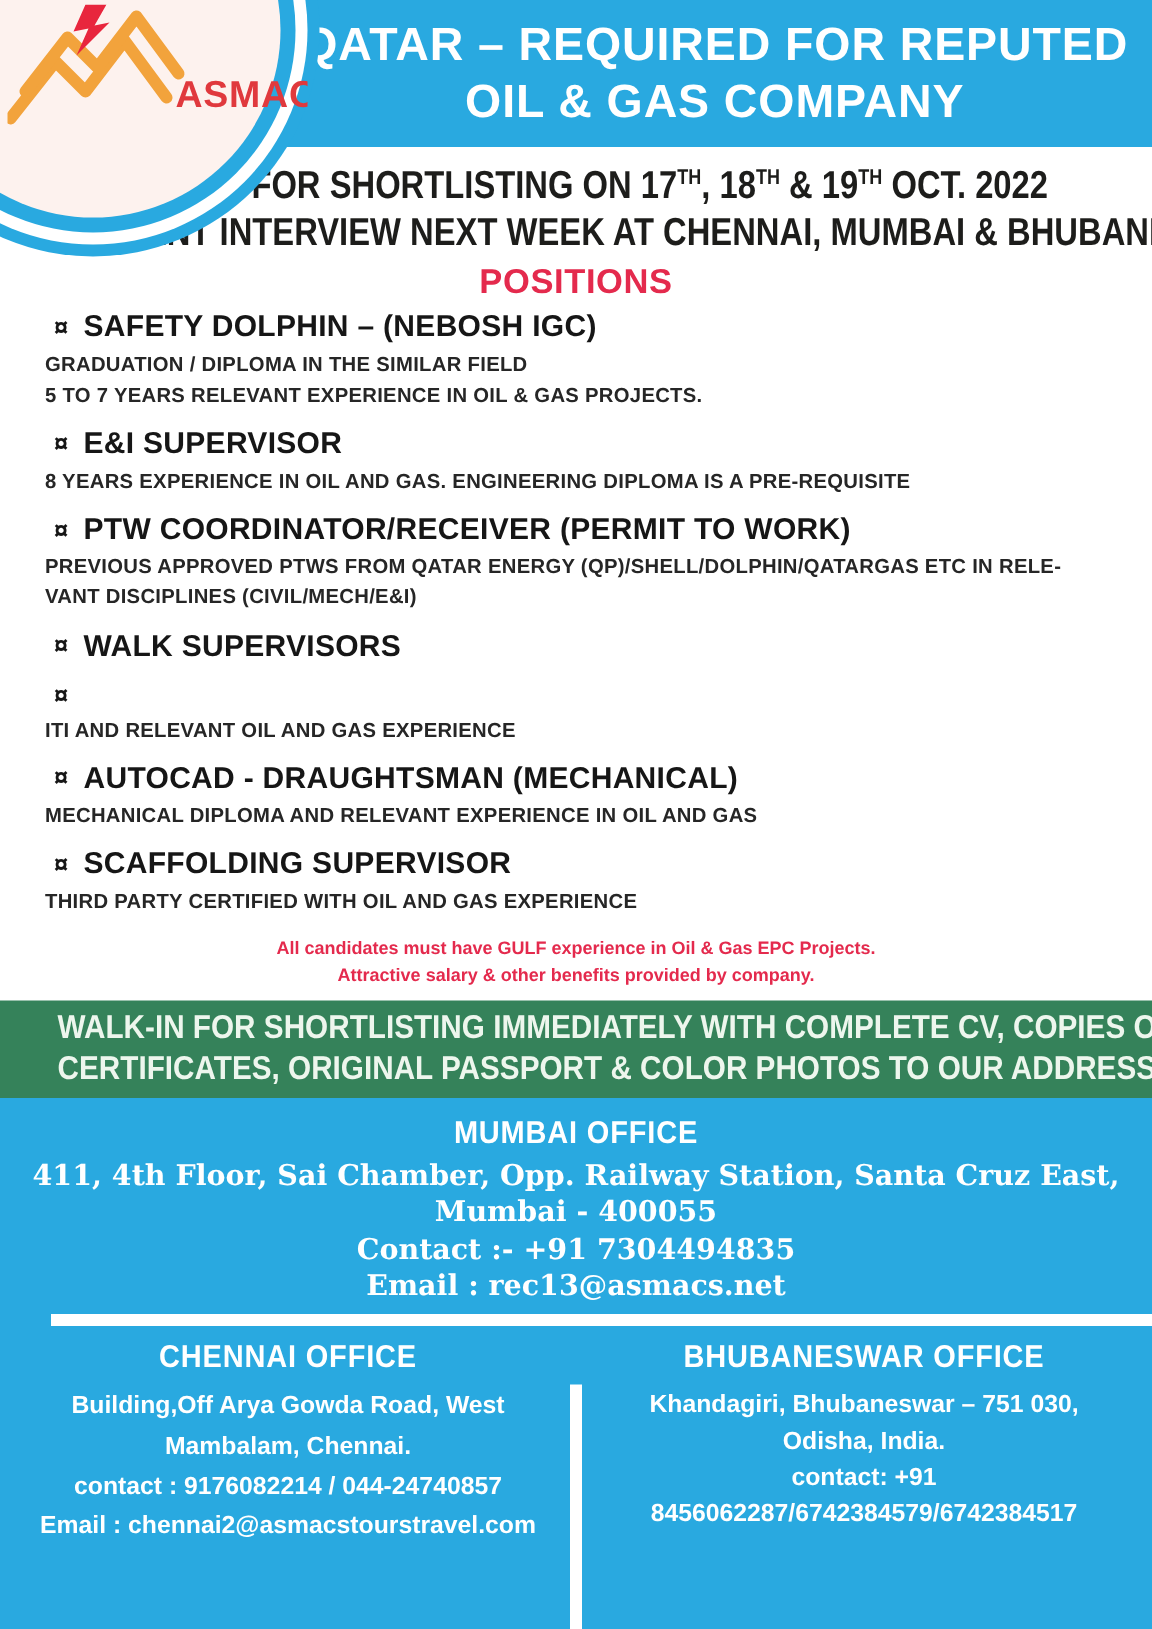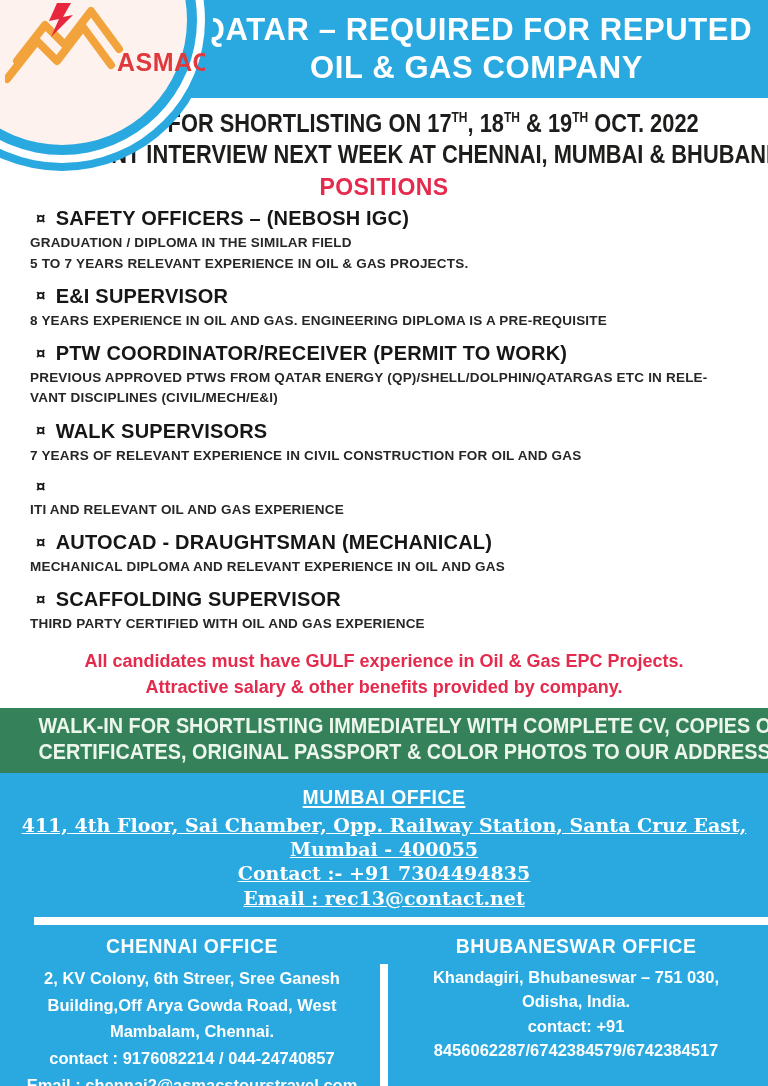--- a/index.html
+++ b/index.html
@@ -34,28 +34,28 @@
   .positions-label{
     flex:0 0 auto;text-align:center;color:var(--red,#e42a4d);
     font-weight:800;font-size:23px;margin-top:4px;letter-spacing:0.4px;
   }
   .positions{flex:0 0 auto;padding:6px 18px 0 30px;}
   .pos-item{margin-bottom:11px;}
   .pos-head{display:flex;align-items:center;gap:10px;font-weight:800;font-size:20px;color:#161616;padding-left:6px;letter-spacing:0.2px;}
   .bullet{font-size:17px;font-weight:700;color:#161616;}
   .pos-desc{font-size:13.5px;font-weight:700;color:#262626;line-height:1.5;margin-top:3px;letter-spacing:0.2px;}
   
-  .note{flex:0 0 auto;text-align:center;color:var(--red,#e42a4d);font-size:18px;font-weight:700;line-height:1.45;margin:2px 0 8px;}
+  .note{flex:0 0 auto;text-align:center;color:var(--red,#e42a4d);font-size:12px;font-weight:700;line-height:1.45;margin:2px 0 8px;}
   
   .green-banner{flex:0 0 auto;background:var(--green,#35825a);color:#edf6ed;text-align:center;padding:5px 0 7px;}
   .green-line{font-size:22px;font-weight:700;line-height:1.2;transform:scaleX(0.9);transform-origin:center;white-space:nowrap;}
   
   .footer{flex:1 1 auto;background:var(--cyan,#29a9e0);color:#fff;padding-top:12px;display:flex;flex-direction:column;}
   .office-title{font-size:21px;font-weight:700;letter-spacing:0.6px;transform:scaleX(0.92);transform-origin:center;white-space:nowrap;text-align:center;}
-  .mumbai{flex:0 0 auto;text-align:center;text-decoration:underline;}
+  .mumbai{flex:0 0 auto;text-align:center;}
   .mumbai-lines{font-family:"DejaVu Serif",serif;font-weight:600;font-size:19px;line-height:1.28;margin-top:4px;}
   .hr-bar{flex:0 0 auto;height:8px;background:#ffffff;margin:7px 0 0 34px;}
   .columns{flex:1 1 auto;display:flex;position:relative;margin-top:9px;}
   .col{width:50%;text-align:center;padding:0 8px;box-sizing:border-box;}
   .office-lines{font-size:16.5px;font-weight:700;margin-top:7px;}
   .col-chennai .office-line{line-height:1.62;}
   .col-bhubaneswar .office-line{line-height:1.48;}
   .divider{position:absolute;left:calc(50% - 4px);top:30px;bottom:0;width:8px;background:#ffffff;}
 </style>
 </head>
@@ -80,21 +80,21 @@
   <div class="walkin-line"><span>WALK IN FOR SHORTLISTING ON 17</span><sup>TH</sup><span>, 18</span><sup>TH</sup><span> &amp; 19</span><sup>TH</sup><span> OCT. 2022</span></div>
   <div class="walkin-line">CLIENT INTERVIEW NEXT WEEK AT CHENNAI, MUMBAI &amp; BHUBANESWAR</div>
 </div>
 
 <div class="positions-label">POSITIONS</div>
 
 <div class="positions">
   <div class="pos-item">
     <div class="pos-head">
       <span class="bullet">¤</span>
-      <span class="pos-title">SAFETY OFFICERS – (NEBOSH IGC)</span>
+      <span class="pos-title">SAFETY DOLPHIN – (NEBOSH IGC)</span>
     </div>
     <div class="pos-desc">
         <div>GRADUATION / DIPLOMA IN THE SIMILAR FIELD</div>
         <div>5 TO 7 YEARS RELEVANT EXPERIENCE IN OIL &amp; GAS PROJECTS.</div>
       </div>
   </div>
 
   <div class="pos-item">
     <div class="pos-head">
       <span class="bullet">¤</span>
@@ -114,23 +114,20 @@
         <div>PREVIOUS APPROVED PTWS FROM QATAR ENERGY (QP)/SHELL/DOLPHIN/QATARGAS ETC IN RELE-</div>
         <div>VANT DISCIPLINES (CIVIL/MECH/E&amp;I)</div>
       </div>
   </div>
 
   <div class="pos-item">
     <div class="pos-head">
       <span class="bullet">¤</span>
       <span class="pos-title">WALK SUPERVISORS</span>
     </div>
-    <div class="pos-desc">
-        <div>7 YEARS OF RELEVANT EXPERIENCE IN CIVIL CONSTRUCTION FOR OIL AND GAS</div>
-      </div>
   </div>
 
   <div class="pos-item">
     <div class="pos-head">
       <span class="bullet">¤</span>
     </div>
     <div class="pos-desc">
         <div>ITI AND RELEVANT OIL AND GAS EXPERIENCE</div>
       </div>
   </div>
@@ -166,29 +163,28 @@
   <div class="green-line">CERTIFICATES, ORIGINAL PASSPORT &amp; COLOR PHOTOS TO OUR ADDRESS</div>
 </div>
 
 <div class="footer">
   <div class="mumbai">
     <div class="office-title">MUMBAI OFFICE</div>
     <div class="mumbai-lines">
         <div class="office-line">411, 4th Floor, Sai Chamber, Opp. Railway Station, Santa Cruz East,</div>
         <div class="office-line">Mumbai - 400055</div>
         <div class="office-line">Contact :- +91 7304494835</div>
-        <div class="office-line">Email : rec13@contact.net</div>
+        <div class="office-line">Email : rec13@asmacs.net</div>
       </div>
   </div>
   <div class="hr-bar"></div>
   <div class="columns">
     <div class="col col-chennai">
       <div class="office-title">CHENNAI OFFICE</div>
       <div class="office-lines">
-          <div class="office-line">2, KV Colony, 6th Streer, Sree Ganesh</div>
           <div class="office-line">Building,Off Arya Gowda Road, West</div>
           <div class="office-line">Mambalam, Chennai.</div>
           <div class="office-line">contact : 9176082214 / 044-24740857</div>
           <div class="office-line">Email : chennai2@asmacstourstravel.com</div>
         </div>
     </div>
     <div class="col col-bhubaneswar">
       <div class="office-title">BHUBANESWAR OFFICE</div>
       <div class="office-lines">
           <div class="office-line">Khandagiri, Bhubaneswar – 751 030,</div>

